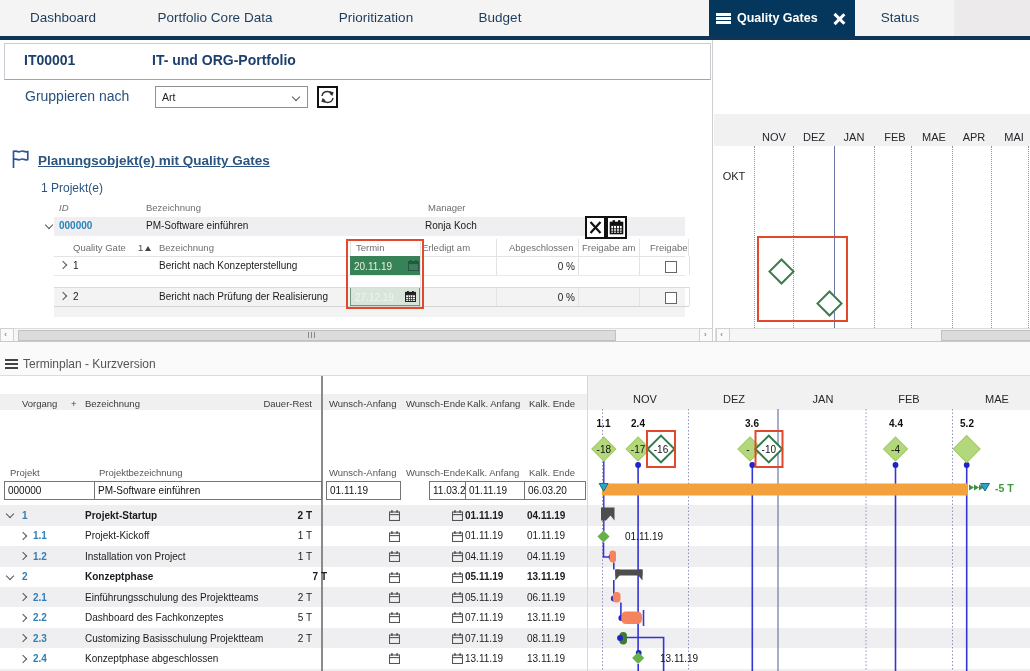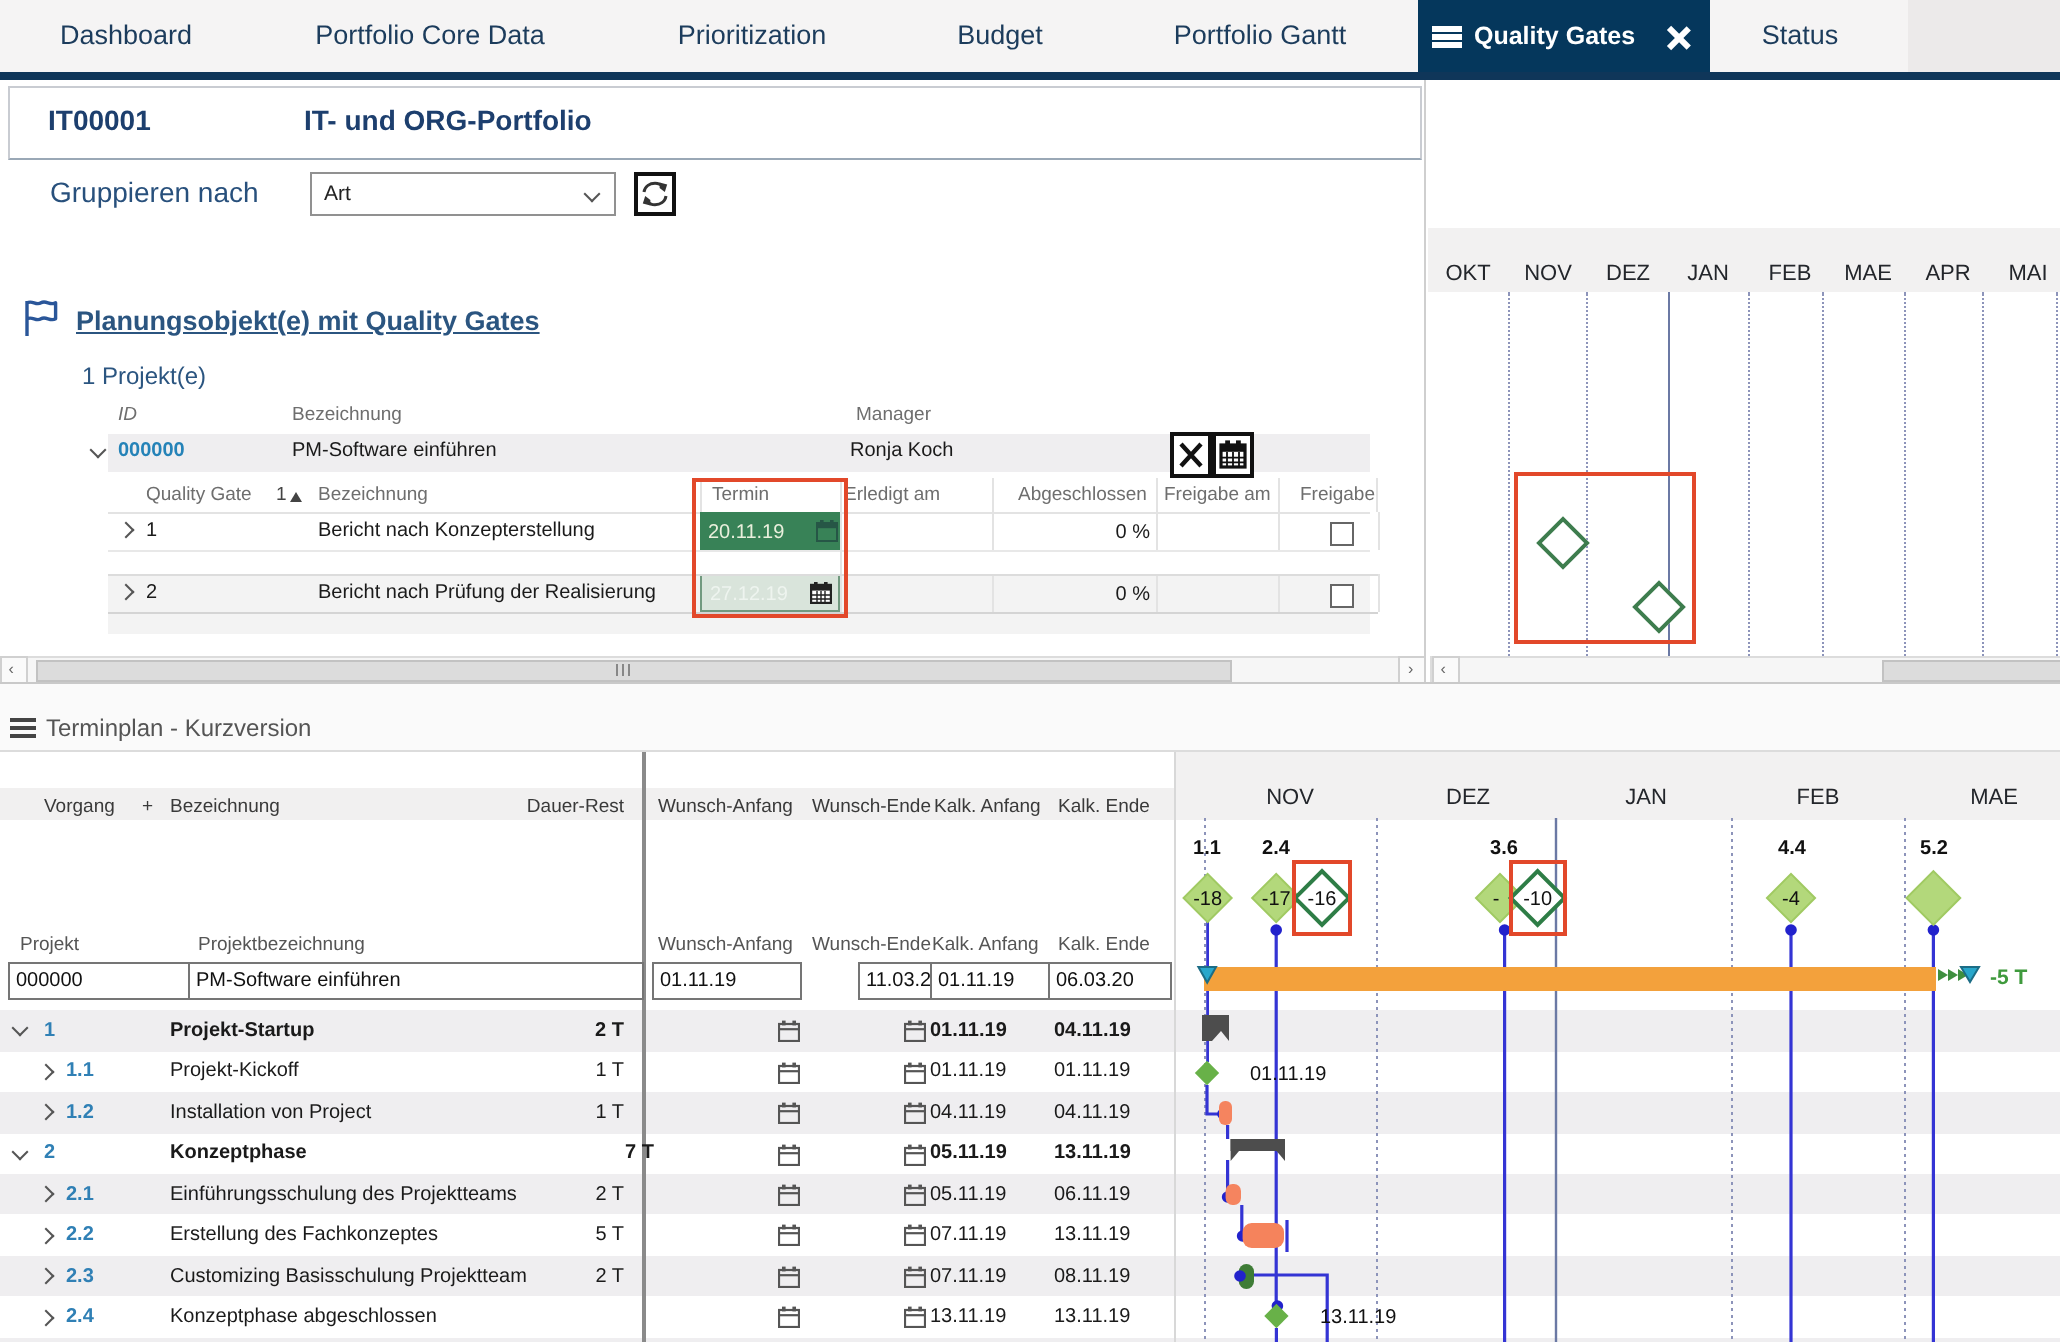--- a/index.html
+++ b/index.html
@@ -92,21 +92,20 @@
 </head>
 <body>
 <div id="page">
 
 <div id="nav">
   <div id="navdark"></div>
   <div class="tab" style="left:20px;width:86px;">Dashboard</div>
   <div class="tab" style="left:145px;width:140px;">Portfolio Core Data</div>
   <div class="tab" style="left:330px;width:92px;">Prioritization</div>
   <div class="tab" style="left:470px;width:60px;">Budget</div>
-  <div class="tab" style="left:580px;width:100px;">Portfolio Gantt</div>
   <div class="tab" style="left:866px;width:68px;">Status</div>
   <div id="activetab">
     <div class="hamb" style="left:7px;top:13px;">
           <i></i>
           <i></i>
           <i></i>
         </div>
     <div class="txt">Quality Gates</div>
     <div class="xmark" style="left:124px;top:13px;"></div>
   </div>
@@ -233,21 +232,21 @@
 <div class="sthumb" style="left:18px;top:330px;width:596px;"></div>
 <div style="position:absolute;left:308px;top:332px;width:1px;height:6px;background:#888;"></div>
 <div style="position:absolute;left:311px;top:332px;width:1px;height:6px;background:#888;"></div>
 <div style="position:absolute;left:314px;top:332px;width:1px;height:6px;background:#888;"></div>
 <div class="sbtn" style="left:699px;top:328px;">
       <span style="left:4px;">›</span>
     </div>
 
 <div id="vdiv"></div>
 <div id="mband">
-  <div class="mon" style="left:0px;">OKT</div>
+  <div class="mon" style="left:0px;margin-top:39px;">OKT</div>
   <div class="mon" style="left:40px;">NOV</div>
   <div class="mon" style="left:80px;">DEZ</div>
   <div class="mon" style="left:120px;">JAN</div>
   <div class="mon" style="left:161px;">FEB</div>
   <div class="mon" style="left:200px;">MAE</div>
   <div class="mon" style="left:240px;">APR</div>
   <div class="mon" style="left:280px;">MAI</div>
 </div>
 <div class="dashv" style="left:754px;top:146px;height:182px;"></div>
 <div class="dashv" style="left:793px;top:146px;height:182px;"></div>
@@ -402,21 +401,21 @@
 <svg class="cal" style="left:452.4px;top:592.0px;" viewBox="0 0 11 11">
         <rect x="0.5" y="2" width="10" height="8.5" fill="none" stroke="#555" stroke-width="1.1"></rect>
         <rect x="2" y="0.3" width="1.8" height="2.4" fill="#555"></rect>
         <rect x="7.2" y="0.3" width="1.8" height="2.4" fill="#555"></rect>
         <line x1="0.5" y1="4.6" x2="10.5" y2="4.6" stroke="#555" stroke-width="1.1"></line>
       </svg>
 <div class="bdate" style="left:465px;top:591.6px;">05.11.19</div>
 <div class="bdate" style="left:527px;top:591.6px;">06.11.19</div>
 <div class="chevright" style="left:20px;top:613.6px;"></div>
 <div class="bnum" style="left:33px;top:612.0px;">2.2</div>
-<div class="bname" style="top:612.0px;">Erstellung des Fachkonzeptes</div>
+<div class="bname" style="top:612.0px;">Dashboard des Fachkonzeptes</div>
 <div class="bdur" style="left:252px;top:612.0px;">5 T</div>
 <svg class="cal" style="left:388.7px;top:612.4px;" viewBox="0 0 11 11">
         <rect x="0.5" y="2" width="10" height="8.5" fill="none" stroke="#555" stroke-width="1.1"></rect>
         <rect x="2" y="0.3" width="1.8" height="2.4" fill="#555"></rect>
         <rect x="7.2" y="0.3" width="1.8" height="2.4" fill="#555"></rect>
         <line x1="0.5" y1="4.6" x2="10.5" y2="4.6" stroke="#555" stroke-width="1.1"></line>
       </svg>
 <svg class="cal" style="left:452.4px;top:612.4px;" viewBox="0 0 11 11">
         <rect x="0.5" y="2" width="10" height="8.5" fill="none" stroke="#555" stroke-width="1.1"></rect>
         <rect x="2" y="0.3" width="1.8" height="2.4" fill="#555"></rect>

